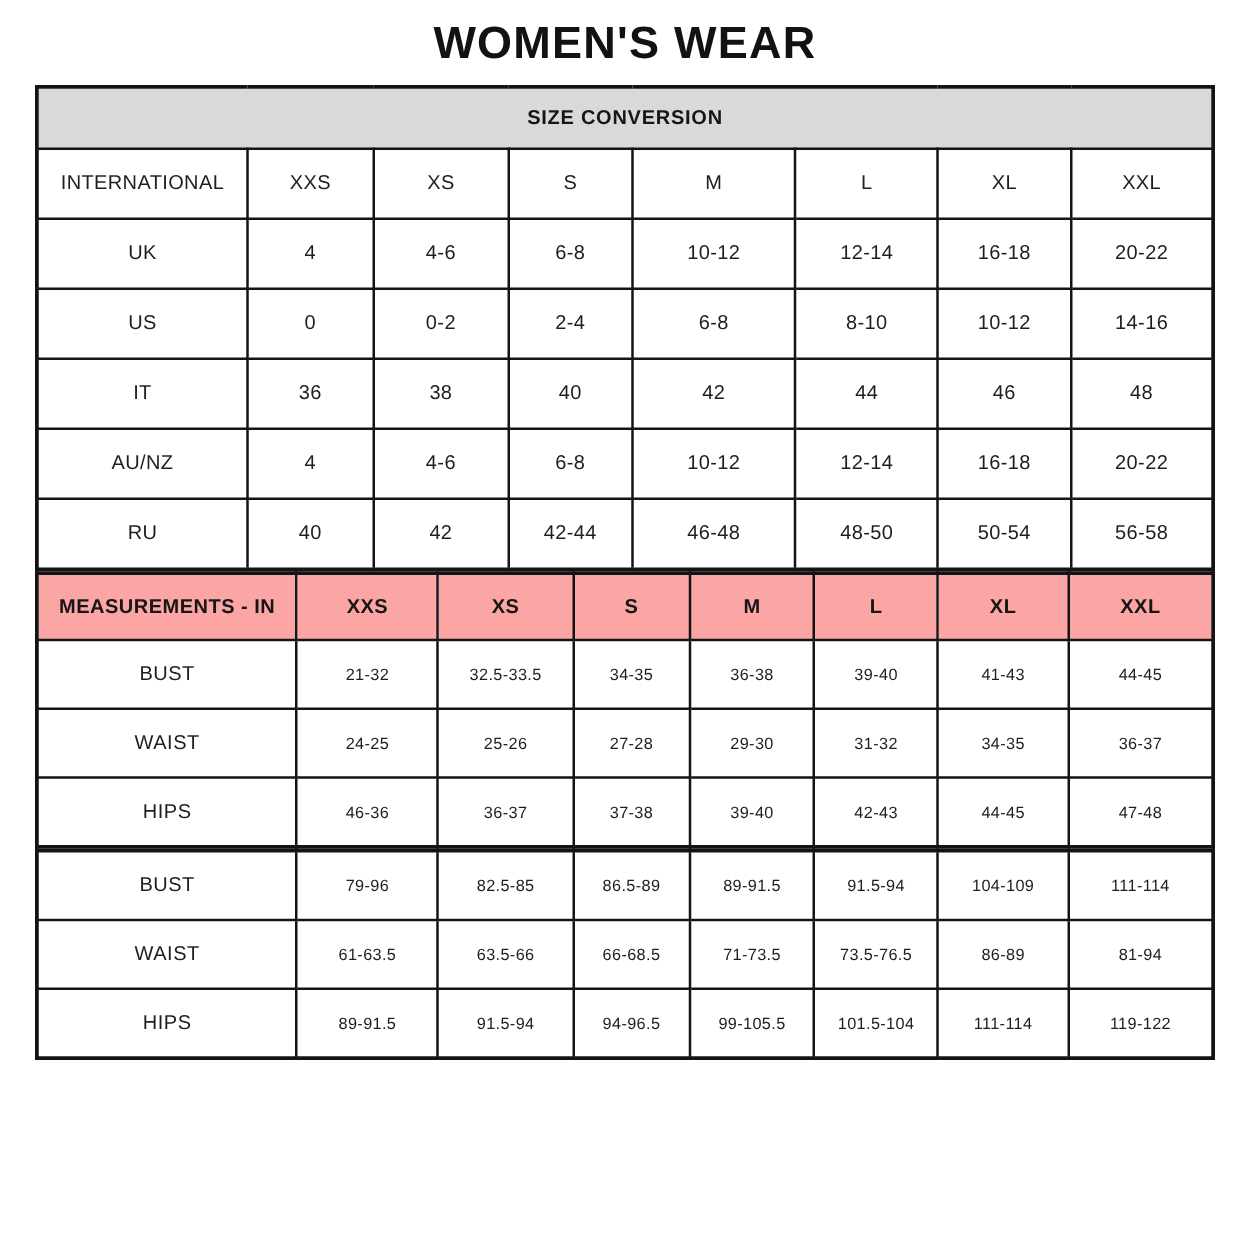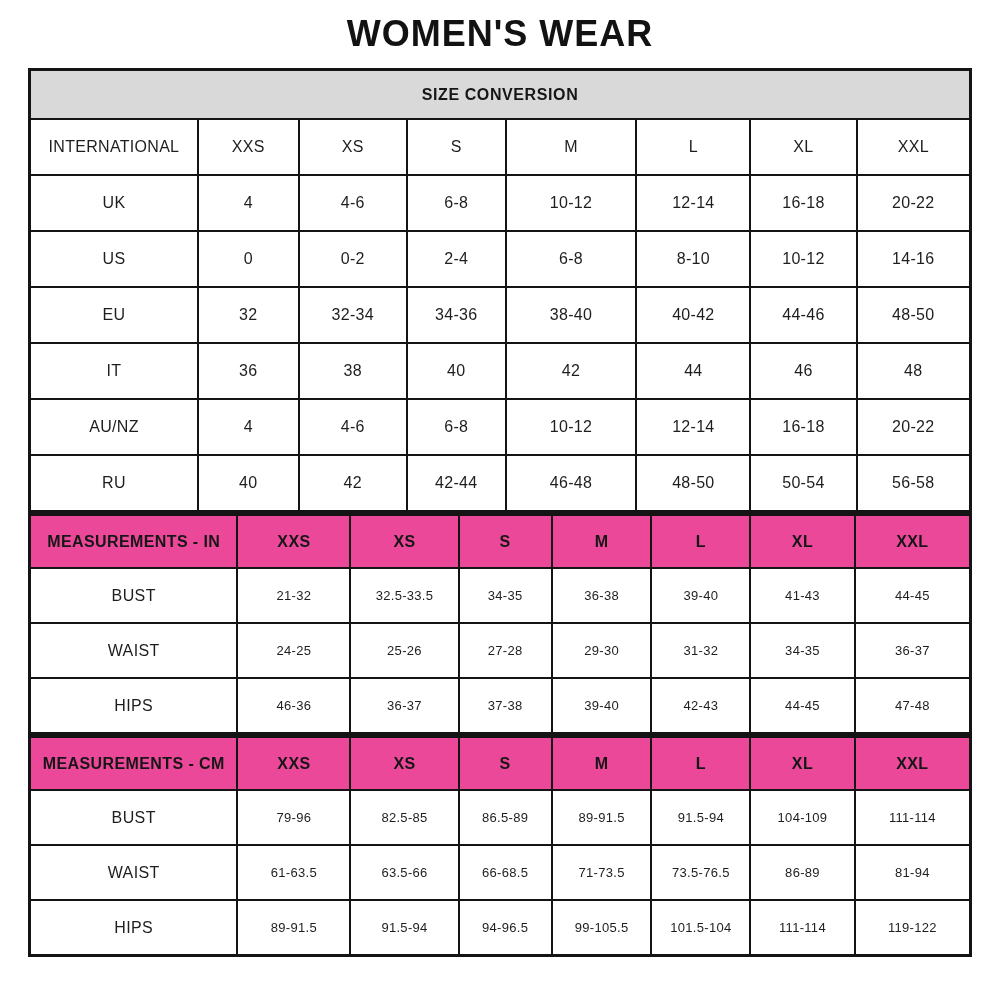--- a/index.html
+++ b/index.html
@@ -48,21 +48,21 @@
     background: #d9d9d9;
     font-weight: bold;
     font-size: 16px;
     letter-spacing: 0.6px;
     color: #161616;
   }
   
   .meas { margin-bottom: 11px; }
   .meas .hdr-row td {
     height: 51px;
-    background: #ec4899;
+    background: #fca5a5;
     font-weight: bold;
     font-size: 16px;
     letter-spacing: 0.4px;
     color: #161616;
   }
   .meas .data-row td { height: 53px; }
   .meas .data-row td.row-label { font-size: 16px; letter-spacing: 0.4px; }
   .meas .data-row td.val { font-size: 13px; letter-spacing: 0.3px; text-align: center; }
 </style>
 </head>
@@ -109,30 +109,20 @@
       </tr>
       <tr class="data-row">
         <td>US</td>
         <td class="val">0</td>
         <td class="val">0-2</td>
         <td class="val">2-4</td>
         <td class="val">6-8</td>
         <td class="val">8-10</td>
         <td class="val">10-12</td>
         <td class="val">14-16</td>
-      </tr>
-      <tr class="data-row">
-        <td>EU</td>
-        <td class="val">32</td>
-        <td class="val">32-34</td>
-        <td class="val">34-36</td>
-        <td class="val">38-40</td>
-        <td class="val">40-42</td>
-        <td class="val">44-46</td>
-        <td class="val">48-50</td>
       </tr>
       <tr class="data-row">
         <td>IT</td>
         <td class="val">36</td>
         <td class="val">38</td>
         <td class="val">40</td>
         <td class="val">42</td>
         <td class="val">44</td>
         <td class="val">46</td>
         <td class="val">48</td>
@@ -220,30 +210,20 @@
       <col style="width:22.1%">
         <col style="width:12.0%">
         <col style="width:11.5%">
         <col style="width:9.9%">
       <col style="width:10.6%">
         <col style="width:10.5%">
         <col style="width:11.1%">
         <col style="width:12.3%">
     </colgroup>
     <tbody>
-      <tr class="hdr-row">
-        <td>MEASUREMENTS - CM</td>
-        <td>XXS</td>
-        <td>XS</td>
-        <td>S</td>
-        <td>M</td>
-        <td>L</td>
-        <td>XL</td>
-        <td>XXL</td>
-      </tr>
       <tr class="data-row">
         <td class="row-label">BUST</td>
         <td class="val">79-96</td>
         <td class="val">82.5-85</td>
         <td class="val">86.5-89</td>
         <td class="val">89-91.5</td>
         <td class="val">91.5-94</td>
         <td class="val">104-109</td>
         <td class="val">111-114</td>
       </tr>

